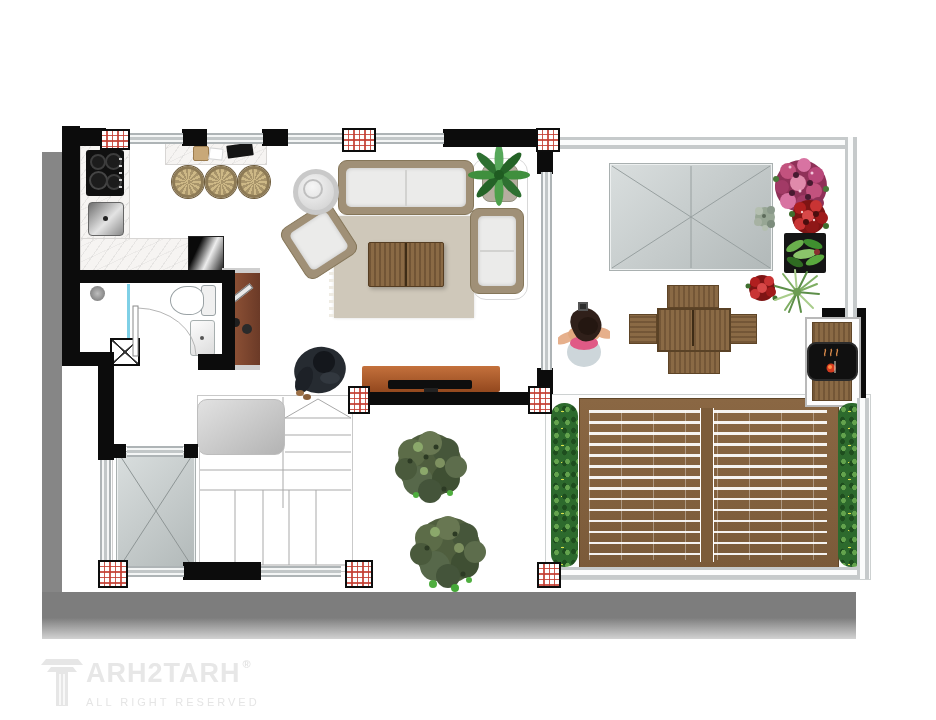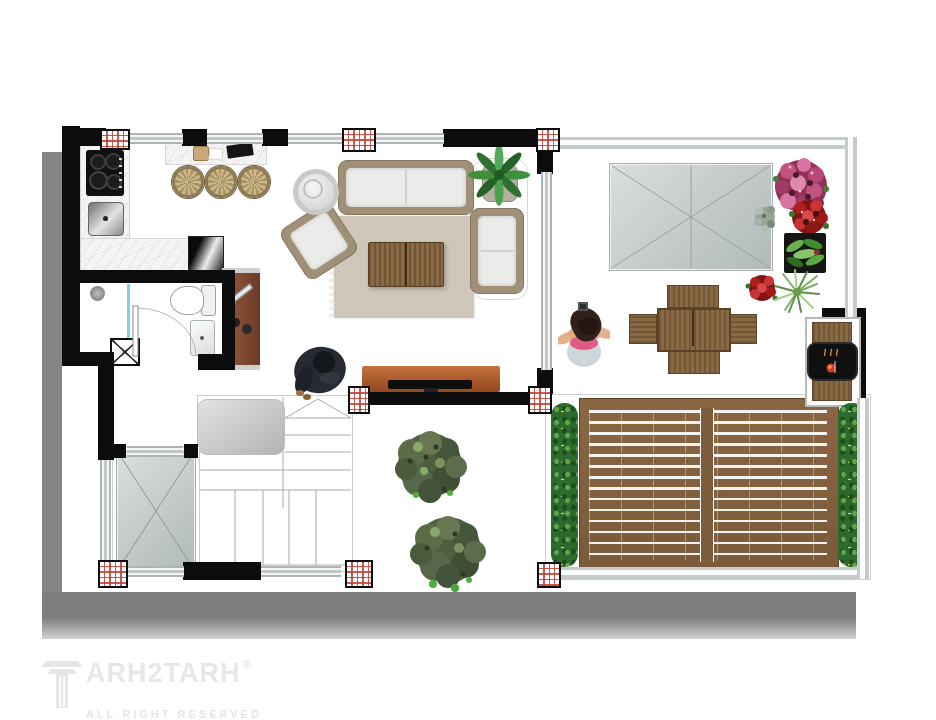--- a/index.html
+++ b/index.html
@@ -420,32 +420,32 @@
 
   <div class="col-hatch" style="left:100px;top:129px;width:26px;height:17px;"></div>
   <div class="col-hatch" style="left:342px;top:128px;width:30px;height:20px;"></div>
   <div class="col-hatch" style="left:536px;top:128px;width:20px;height:20px;"></div>
   <div class="col-hatch" style="left:348px;top:386px;width:18px;height:24px;"></div>
   <div class="col-hatch" style="left:528px;top:386px;width:20px;height:24px;"></div>
   <div class="col-hatch" style="left:98px;top:560px;width:26px;height:24px;"></div>
   <div class="col-hatch" style="left:345px;top:560px;width:24px;height:24px;"></div>
   <div class="col-hatch" style="left:537px;top:562px;width:20px;height:22px;"></div>
 
-  <div class="abs" style="left:40px;top:644px;display:flex;align-items:center;">
+  <div class="abs" style="left:40px;top:644px;display:flex;align-items:flex-end;">
     <span style="display:inline-block;margin-right:2px;">
       <svg width="44" height="56" viewBox="0 0 44 56" fill="#e6e6e6">
         <polygon points="1,13 43,13 38,7 6,7"></polygon>
         <polygon points="7,20 37,20 33,15 11,15"></polygon>
         <rect x="16" y="20" width="12" height="34"></rect>
         <line x1="20" y1="22" x2="20" y2="53" stroke="#ffffff" stroke-width="1.4"></line>
         <line x1="24" y1="22" x2="24" y2="53" stroke="#ffffff" stroke-width="1.4"></line>
       </svg>
     </span>
     <span style="display:inline-flex;flex-direction:column;margin-top:14px;">
       <span style="display:flex;align-items:flex-start;">
         <span class="lbl" style="position:static;font-size:27px;font-weight:800;letter-spacing:1px;color:#e7e7e7;">ARH2TARH</span>
         <span class="lbl" style="position:static;font-size:11px;font-weight:700;color:#e3e3e3;margin-left:2px;">®</span>
       </span>
-      <span class="lbl" style="position:static;font-size:11px;font-weight:700;letter-spacing:3px;color:#e5e5e5;margin-top:19px;">ALL RIGHT RESERVED</span>
+      <span class="lbl" style="position:static;font-size:11px;font-weight:400;letter-spacing:3px;color:#e5e5e5;margin-top:7px;">ALL RIGHT RESERVED</span>
     </span>
   </div>
 
 </div>
 
 </body></html>

